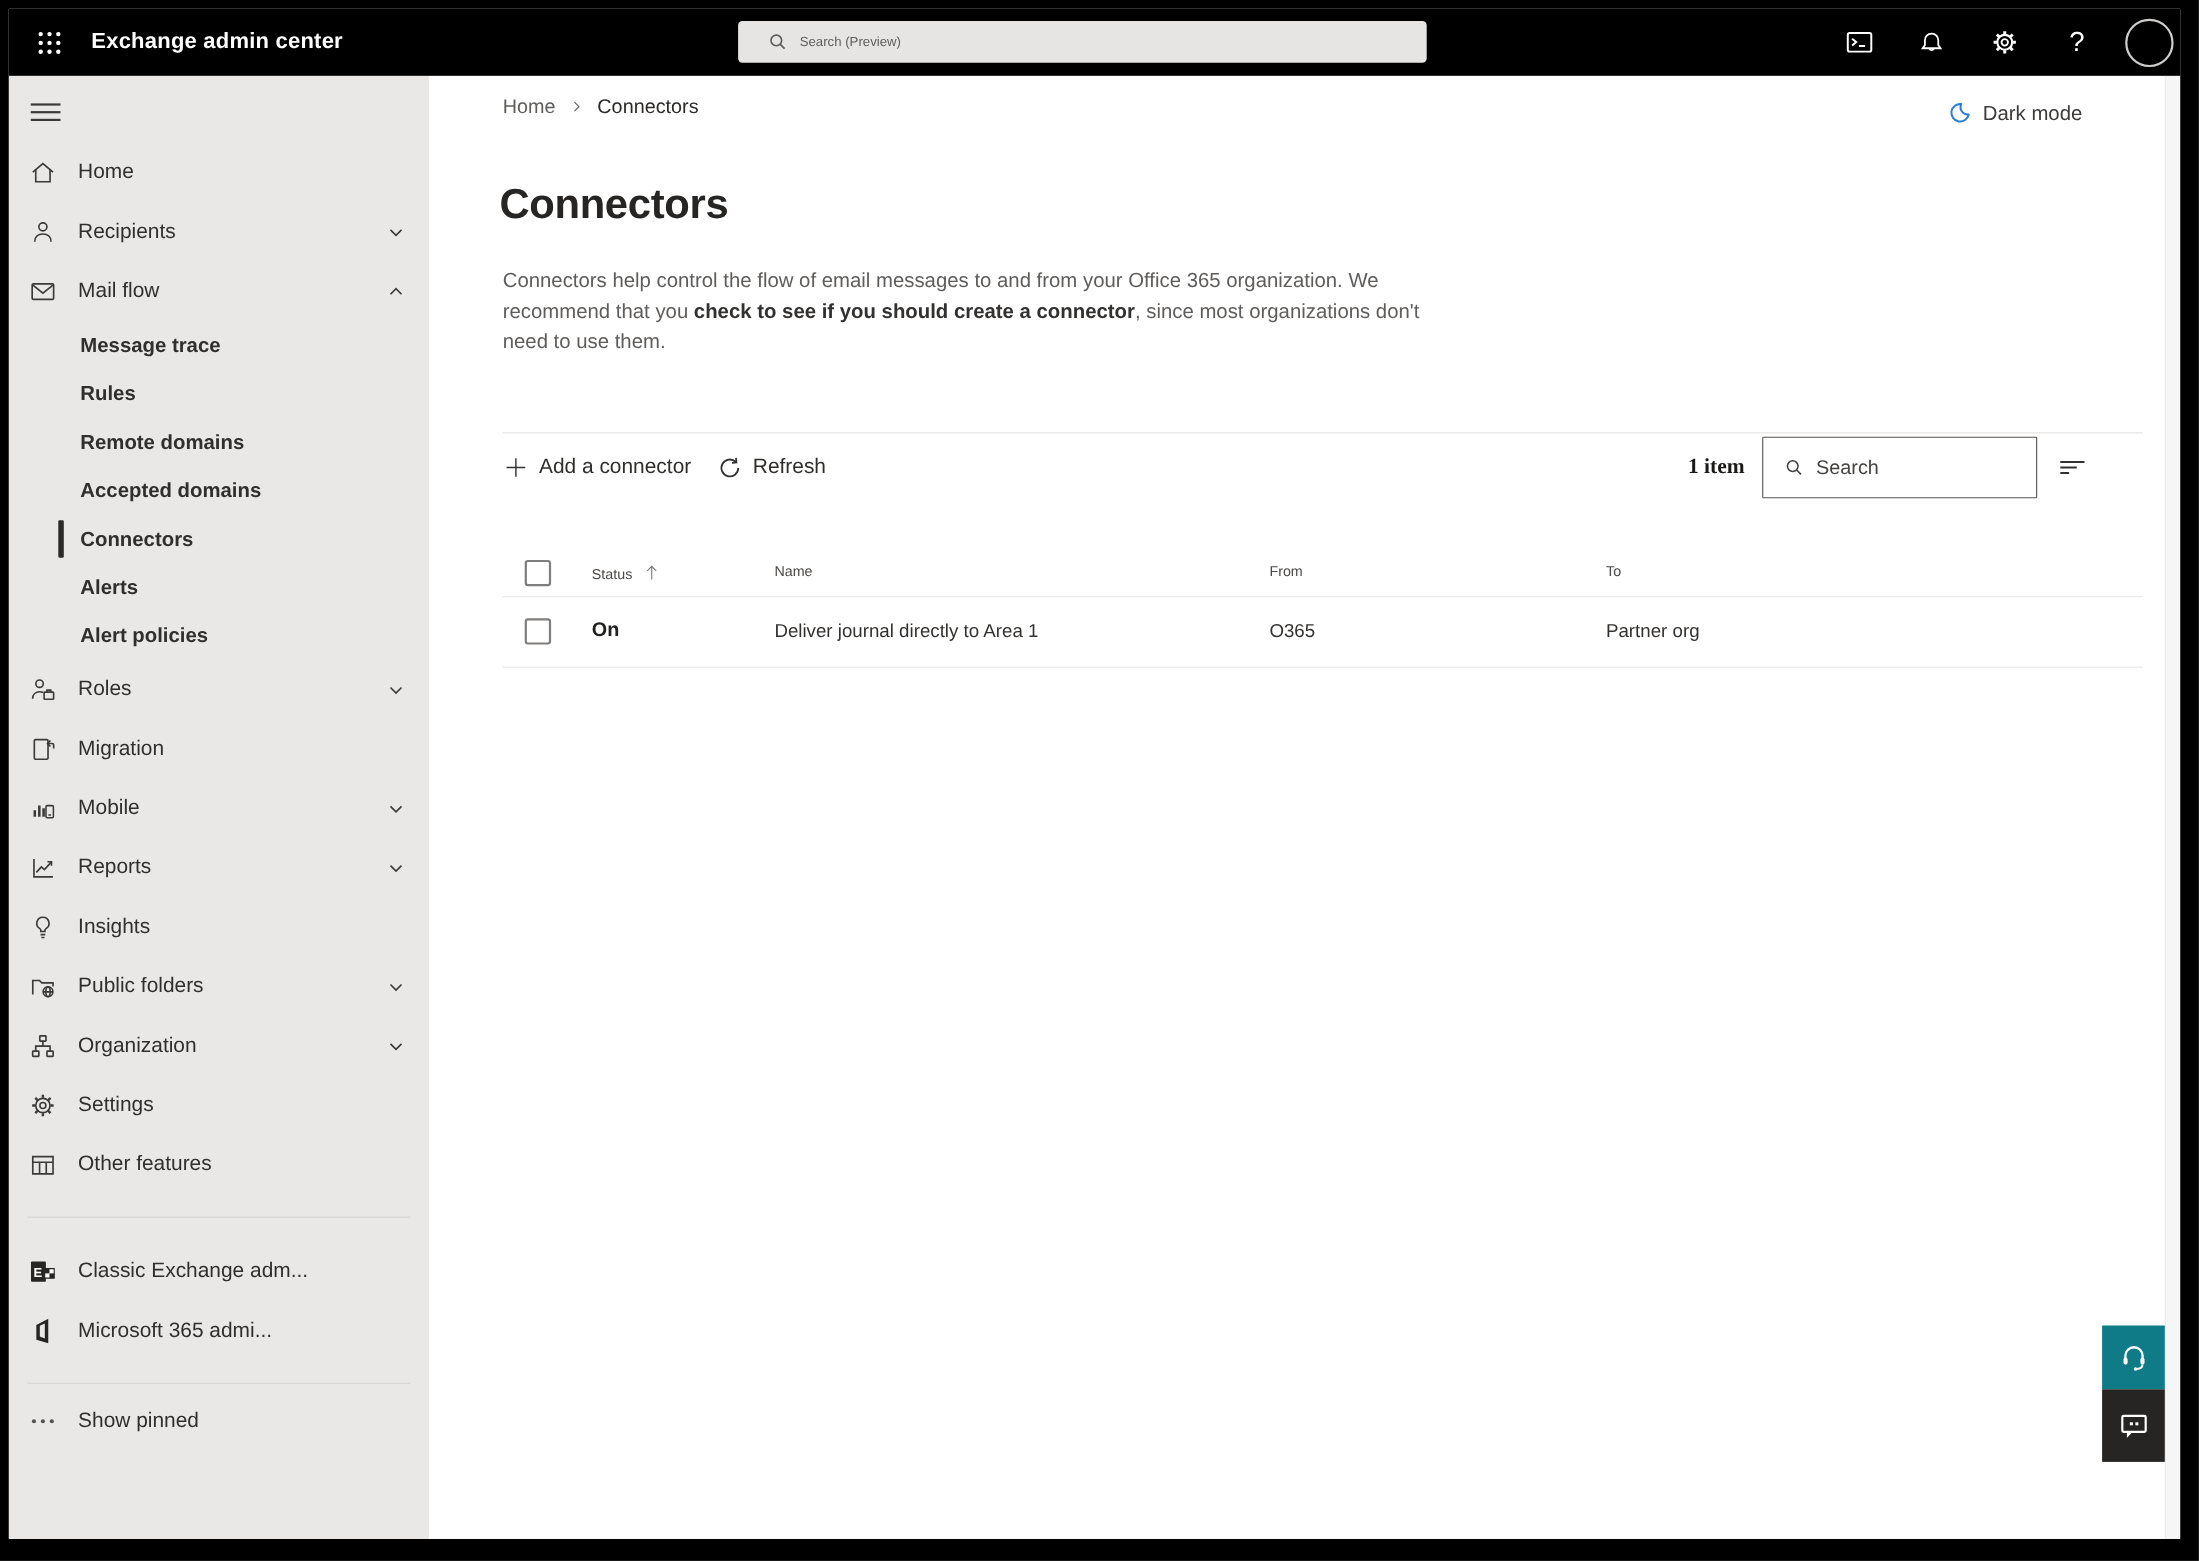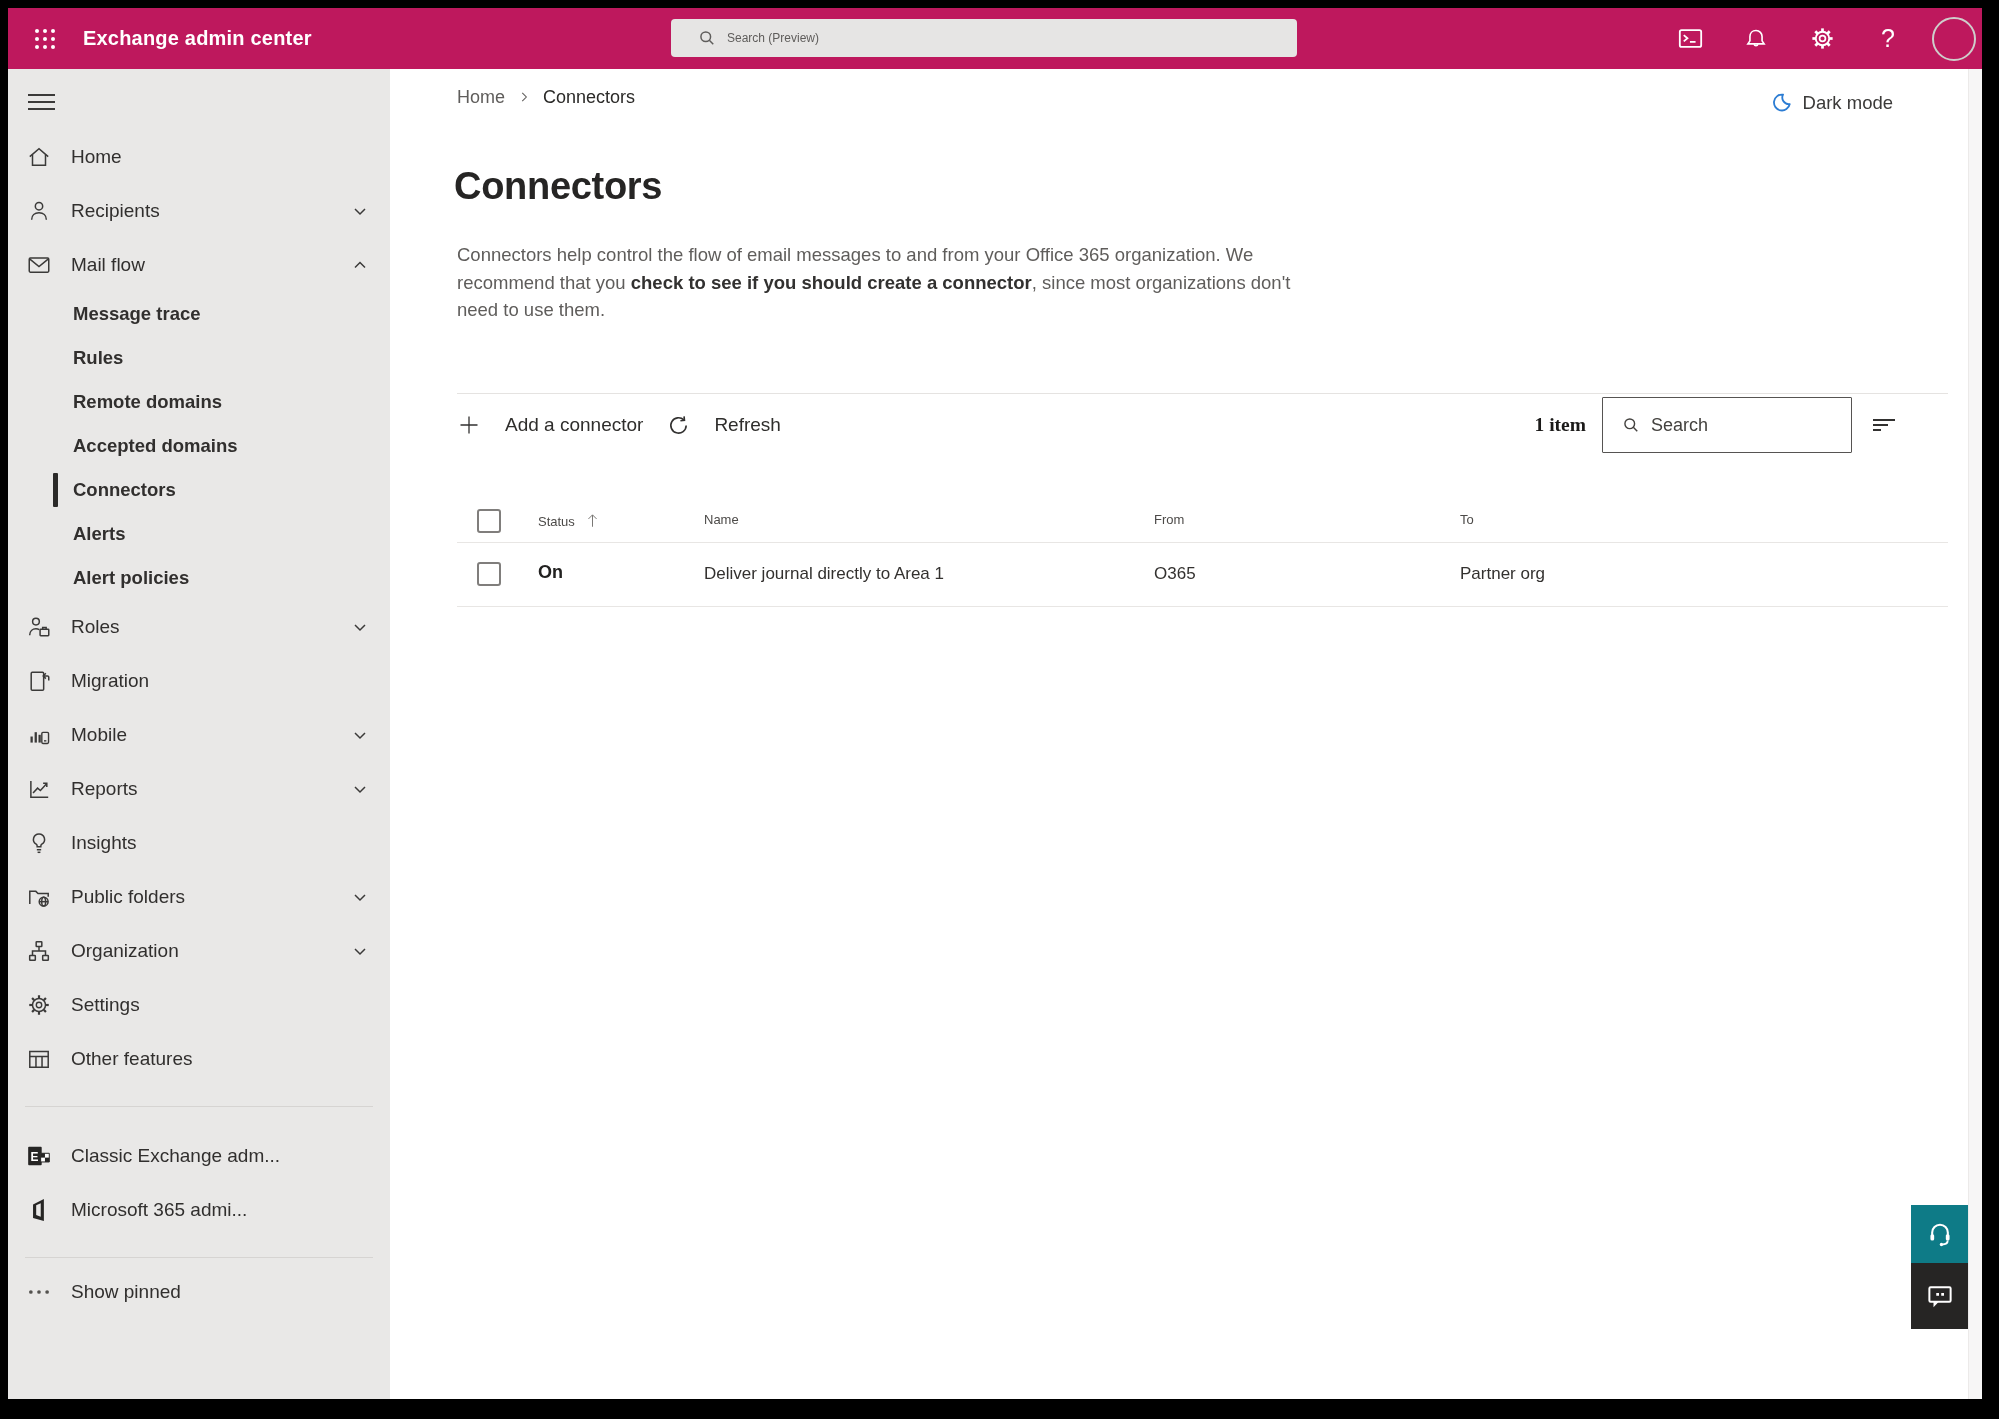--- a/index.html
+++ b/index.html
@@ -2,21 +2,21 @@
 <html><head>
 <meta charset="utf-8">
 <style>
   * { margin:0; padding:0; box-sizing:border-box; }
   html,body { width:1999px; height:1419px; }
   body { background:#000; position:relative; font-family:"Liberation Sans","DejaVu Sans",sans-serif; }
 
   .window { position:absolute; left:8px; top:8px; width:1974px; height:1391px; background:#fff; overflow:hidden; }
 
   
-  .topbar { position:absolute; left:0; top:0; right:0; height:61px; background:#be185d; }
+  .topbar { position:absolute; left:0; top:0; right:0; height:61px; background:#000000; }
   .waffle-btn { position:absolute; left:16px; top:10px; width:42px; height:42px; display:flex; align-items:center; justify-content:center; cursor:pointer; }
   .waffle { width:4px; height:4px; border-radius:50%; background:#fff; margin:-16px 0 0 -16px;
     box-shadow: 8px 0 0 #fff, 16px 0 0 #fff, 0 8px 0 #fff, 8px 8px 0 #fff, 16px 8px 0 #fff, 0 16px 0 #fff, 8px 16px 0 #fff, 16px 16px 0 #fff; }
   .app-title { position:absolute; left:75px; top:0; height:61px; display:flex; align-items:center; color:#fff; font-size:20px; font-weight:600; letter-spacing:.2px; }
   .top-search { position:absolute; left:663px; top:11px; width:626px; height:38px; background:#e6e5e4; border-radius:4px; display:flex; align-items:center; padding:0 12px; }
   .top-search svg { flex:0 0 auto; margin:0 10px 0 14px; }
   .top-search input { border:none; outline:none; background:transparent; font-size:12px; color:#3b3a39; width:100%; font-family:inherit; }
   .top-search input::placeholder { color:#5f5d5b; opacity:1; }
   .top-icons { position:absolute; right:6px; top:0; height:61px; display:flex; align-items:center; }
   .top-icon { width:44px; height:44px; margin-left:22px; display:flex; align-items:center; justify-content:center; cursor:pointer; }
@@ -52,21 +52,21 @@
   .darkmode { position:absolute; right:75px; top:22px; display:flex; align-items:center; cursor:pointer; }
   .darkmode .lbl { margin-left:10px; font-size:18.5px; color:#3b3a39; }
 
   .page-title { position:absolute; left:64px; top:96px; font-size:38px; font-weight:700; color:#262524; letter-spacing:-.3px; }
   .page-desc { position:absolute; left:67px; top:172px; width:848px; font-size:18.5px; line-height:27.5px; color:#5f5d5b; }
   .page-desc .desc-link { color:#323130; font-weight:600; }
 
   .toolbar-divider { position:absolute; left:67px; right:20px; top:324px; border-top:1px solid #e5e3e1; }
   .toolbar { position:absolute; left:67px; right:20px; top:336px; height:40px; display:flex; align-items:center; }
   .cmd-btn { display:flex; align-items:center; cursor:pointer; margin-right:24px; }
-  .cmd-btn .cmd-lbl { font-size:19px; color:#2f2e2c; margin-left:24px; }
+  .cmd-btn .cmd-lbl { font-size:19px; color:#2f2e2c; margin-left:9px; }
   .toolbar-right { margin-left:auto; display:flex; align-items:center; padding-right:50px; }
   .item-count { font-family:"Liberation Serif","DejaVu Serif",serif; font-weight:700; font-size:19.5px; color:#1b1a19; margin-right:16px; }
   .list-search { width:250px; height:56px; border:1.5px solid #565452; border-radius:1px; background:#fff; display:flex; align-items:center; padding:0 10px; }
   .list-search svg { flex:0 0 auto; margin:0 10px 0 8px; }
   .list-search input { border:none; outline:none; width:100%; font-size:18px; color:#3b3a39; font-family:inherit; background:transparent; }
   .list-search input::placeholder { color:#44423f; opacity:1; }
   .filter-btn { margin-left:18px; cursor:pointer; display:flex; align-items:center; }
 
   .table { position:absolute; left:67px; right:20px; top:436px; }
   .thead { position:relative; height:38px; border-bottom:1px solid #e8e6e4; }

